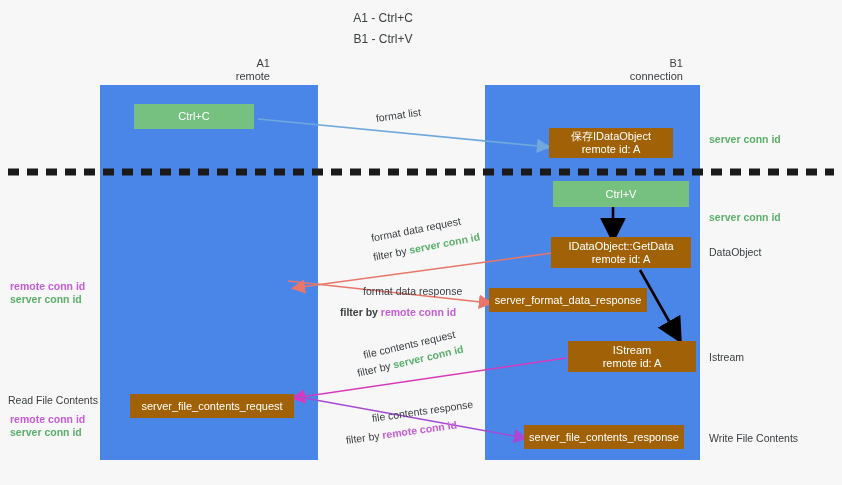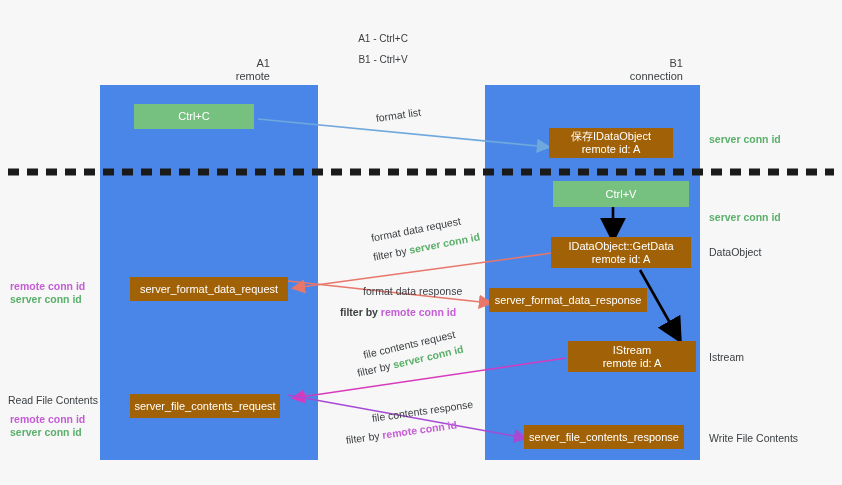--- a/index.html
+++ b/index.html
@@ -10,21 +10,21 @@
     color:#3c4043;
     overflow:hidden;
     position:relative;
   }
   #stage{position:absolute;left:0;top:0;width:842px;height:485px;}
   .abs{position:absolute;}
 
   
   #title{
     left:0;top:8px;width:766px;text-align:center;
-    font-size:10px;line-height:21px;color:#3c4043;margin-top:20px;
+    font-size:12px;line-height:21px;color:#3c4043;
   }
 
   
   .lane-head{
     text-align:right;font-size:11px;line-height:13px;color:#3c4043;
   }
   #head-a{left:130px;top:57px;width:140px;}
   #head-b{left:543px;top:57px;width:140px;}
 
   
@@ -128,34 +128,31 @@
 
   <div class="abs box green" style="left:553px;top:181px;width:136px;height:26px;">
     <span>Ctrl+V</span>
   </div>
 
   <div class="abs box orange" style="left:551px;top:237px;width:140px;height:31px;">
     <span>IDataObject::GetData</span>
     <span>remote id: A</span>
   </div>
 
-  <div class="abs box orange" style="left:130px;top:277px;width:158px;height:24px;">
-    <span>server_format_data_request</span>
-  </div>
 
   <div class="abs box orange" style="left:489px;top:288px;width:158px;height:24px;">
     <span>server_format_data_response</span>
   </div>
 
   <div class="abs box orange" style="left:568px;top:341px;width:128px;height:31px;">
     <span>IStream</span>
     <span>remote id: A</span>
   </div>
 
-  <div class="abs box orange" style="left:130px;top:394px;width:150px;height:24px;">
+  <div class="abs box orange" style="left:130px;top:394px;width:164px;height:24px;">
     <span>server_file_contents_request</span>
   </div>
 
   <div class="abs box orange" style="left:524px;top:425px;width:160px;height:24px;">
     <span>server_file_contents_response</span>
   </div>
 
   <div class="abs ftxt rot-c" style="left:375px;top:112px;">format list</div>
 
   <div class="abs ftxt rot-a" style="left:370px;top:232px;">format data request</div>

